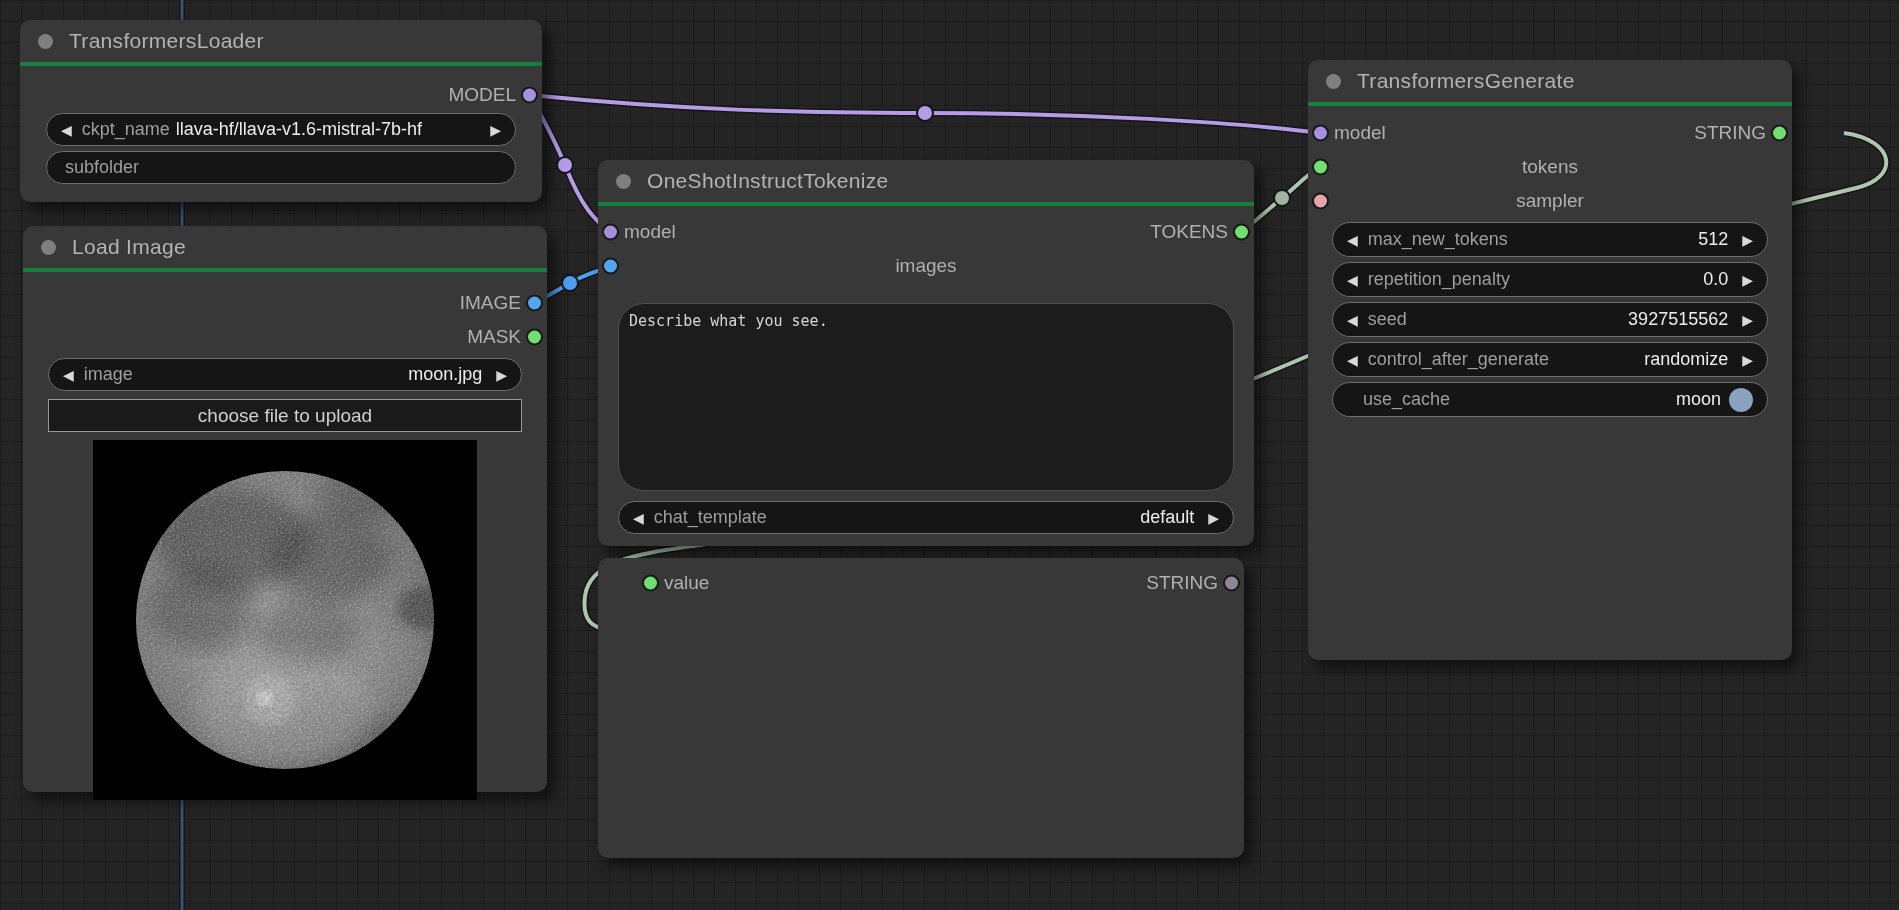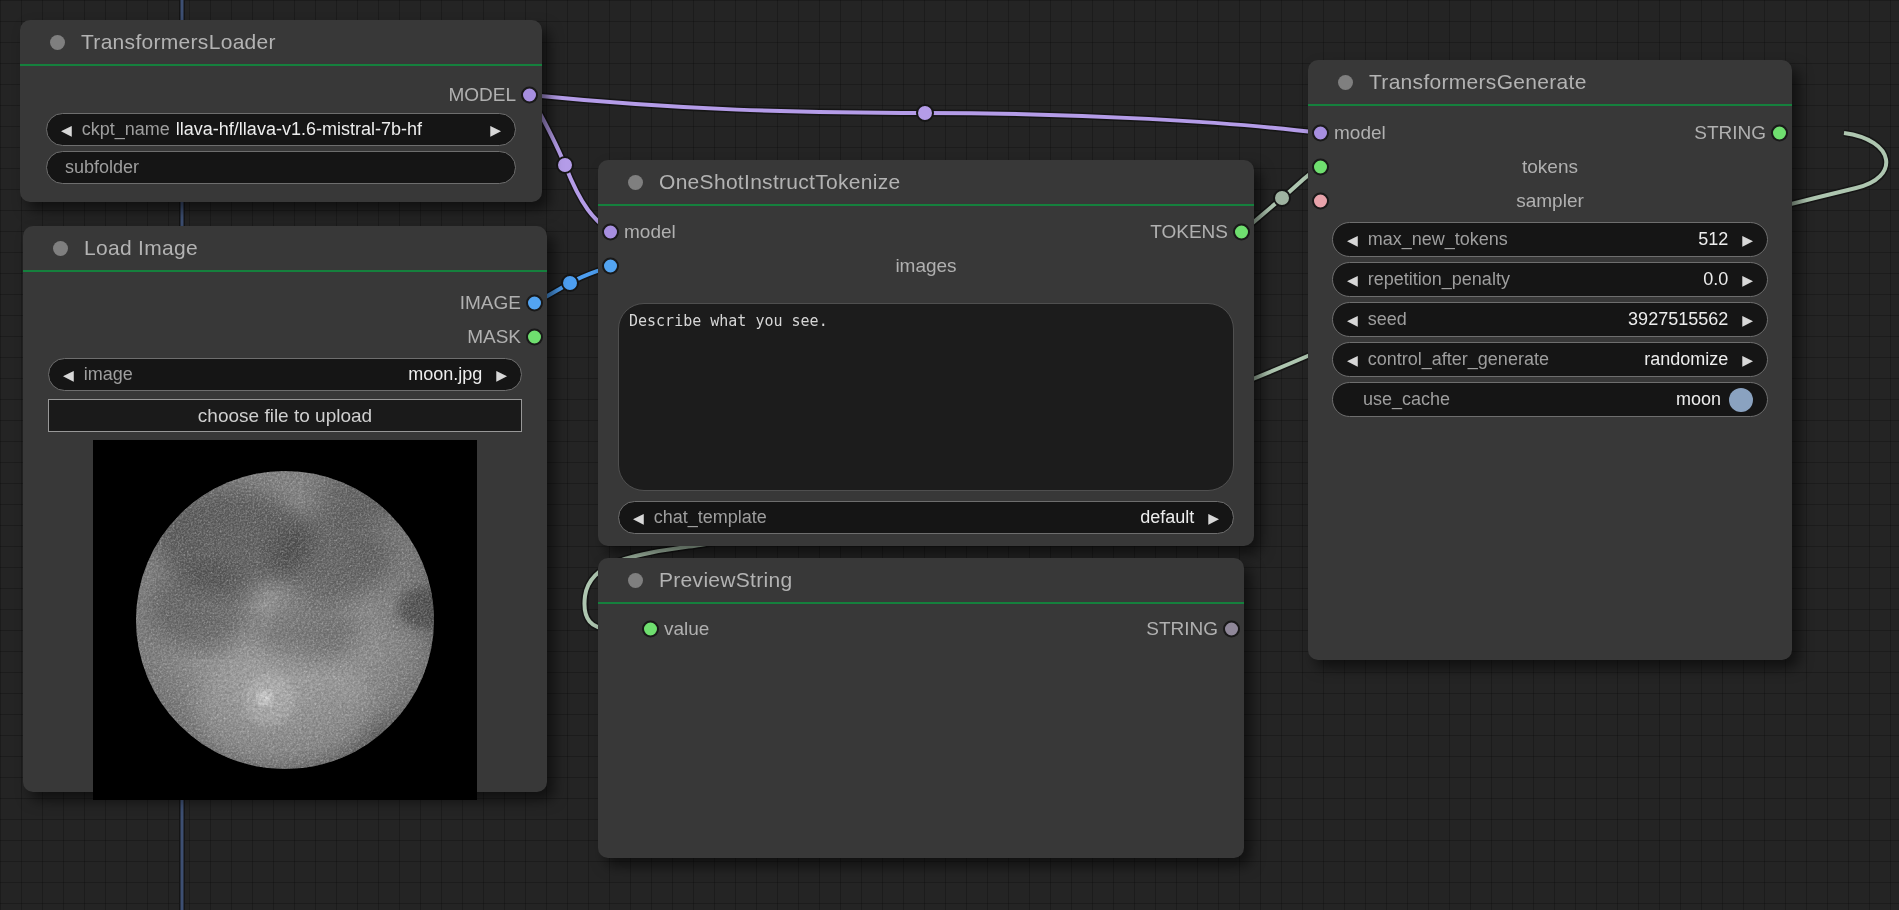--- a/index.html
+++ b/index.html
@@ -11,22 +11,22 @@
       linear-gradient(90deg, rgba(0,0,0,.22) 1px, transparent 1px);
     background-size:21px 21px;
     font-family:"Liberation Sans", sans-serif;
   }
   #wires{position:absolute;left:0;top:0;z-index:1;}
   .node{
     position:absolute;z-index:2;background:#383838;border-radius:10px;
     box-shadow:7px 8px 14px rgba(0,0,0,.55);
   }
   .titlebar{
-    height:46px;display:flex;align-items:center;padding-left:30px;
-    border-bottom:2px solid #15803d;box-sizing:border-box;
+    height:46px;display:flex;align-items:center;padding-left:18px;
+    border-bottom:4px solid #15803d;box-sizing:border-box;
   }
   .tdot{width:15px;height:15px;border-radius:50%;background:#7f7f7f;margin-right:16px;flex:0 0 auto;}
   .ttext{color:#b3b3b3;font-size:21px;letter-spacing:.3px;white-space:nowrap;}
   .slotrow{position:relative;display:flex;align-items:center;height:34px;padding:0 26px;justify-content:center;}
   .slabel{color:#b0b0b0;font-size:19px;white-space:nowrap;}
   .srt{margin-left:auto;}
   .sdot{
     position:absolute;top:50%;width:13px;height:13px;border-radius:50%;
     transform:translateY(-50%);border:2px solid #191919;box-sizing:content-box;
   }
@@ -218,24 +218,20 @@
     <div class="txtarea">Describe what you see.</div>
     <div class="pill">
       <span class="arrow">◀</span>
       <span class="wlabel">chat_template</span>
       <span class="wvalue vright">default</span>
       <span class="arrow">▶</span>
     </div>
   </div>
 
   <div class="node n-prev">
-    <div class="titlebar">
-      <span class="tdot"></span>
-      <span class="ttext">PreviewString</span>
-    </div>
     <div class="slots">
       <div class="slotrow">
         <span class="sdot in c-green"></span>
         <span class="slabel">value</span>
         <span class="slabel srt">STRING</span>
         <span class="sdot out c-graylav"></span>
       </div>
     </div>
   </div>
 

